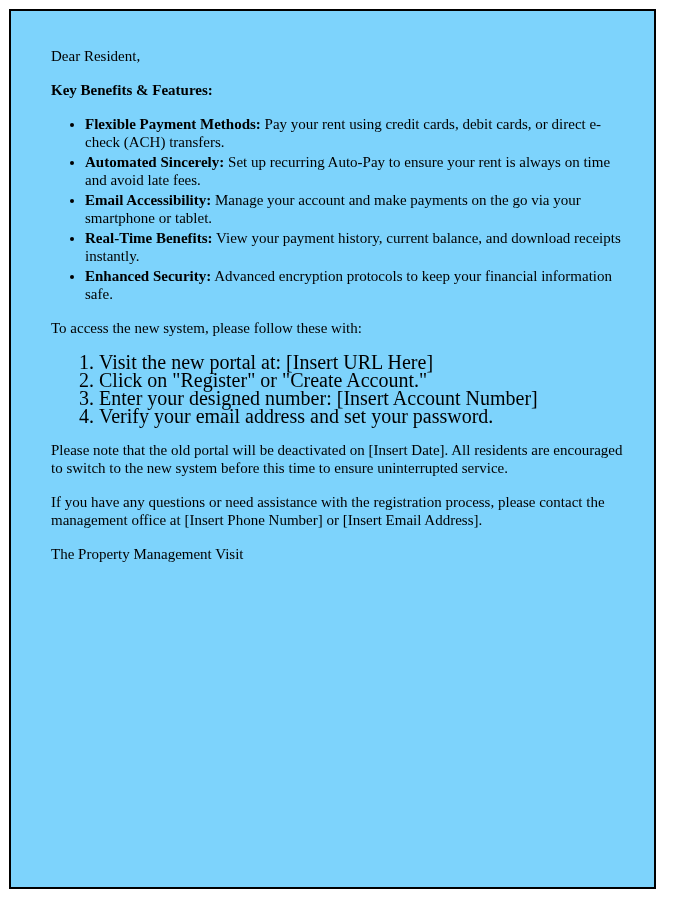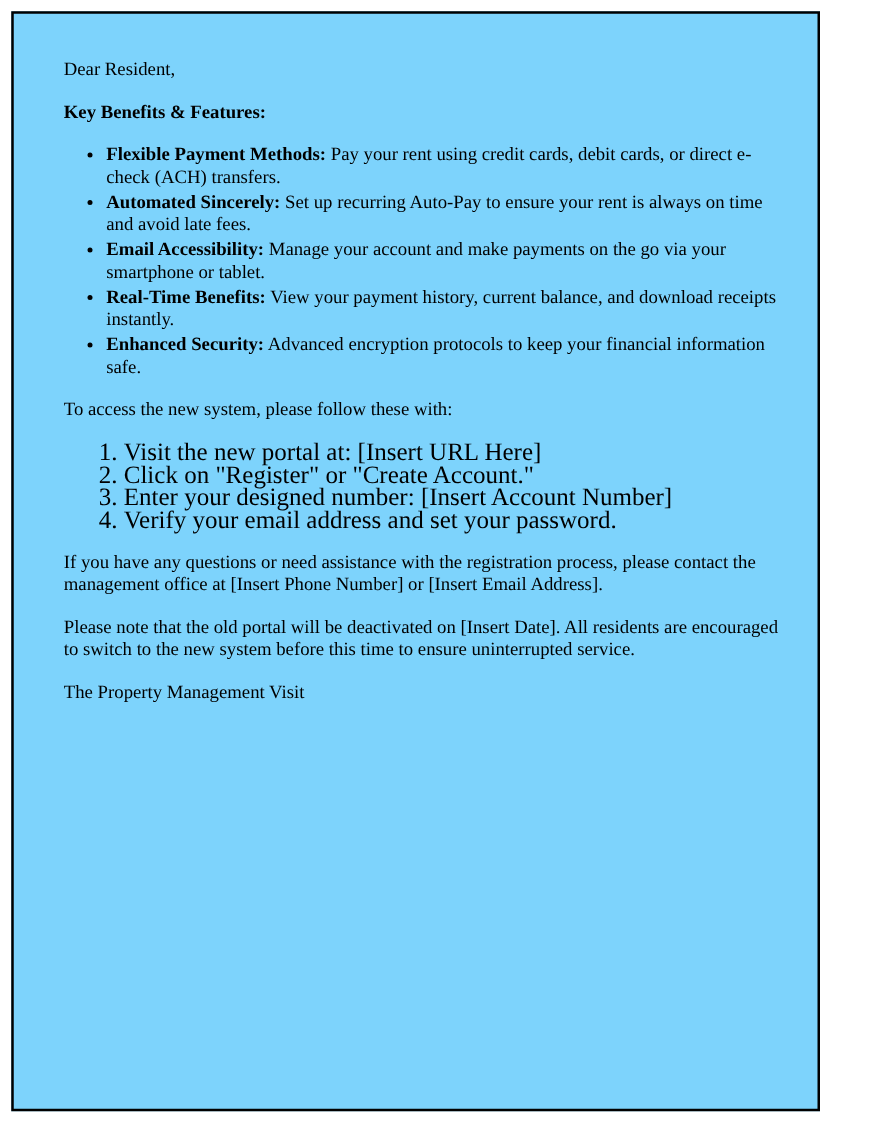--- a/index.html
+++ b/index.html
@@ -83,20 +83,20 @@
 
   <p class="para">To access the new system, please follow these with:</p>
 
   <ol class="steps">
     <li>Visit the new portal at: [Insert URL Here]</li>
     <li>Click on "Register" or "Create Account."</li>
     <li>Enter your designed number: [Insert Account Number]</li>
     <li>Verify your email address and set your password.</li>
   </ol>
 
+  <p class="para">Please note that the old portal will be deactivated on [Insert Date]. All residents are encouraged to switch to the new system before this time to ensure uninterrupted service.</p>
+
   <p class="para">If you have any questions or need assistance with the registration process, please contact the management office at [Insert Phone Number] or [Insert Email Address].</p>
-
-  <p class="para">Please note that the old portal will be deactivated on [Insert Date]. All residents are encouraged to switch to the new system before this time to ensure uninterrupted service.</p>
 
 
   <p class="closing-block">The Property Management Visit</p>
 
 </div>
 
 </body></html>

